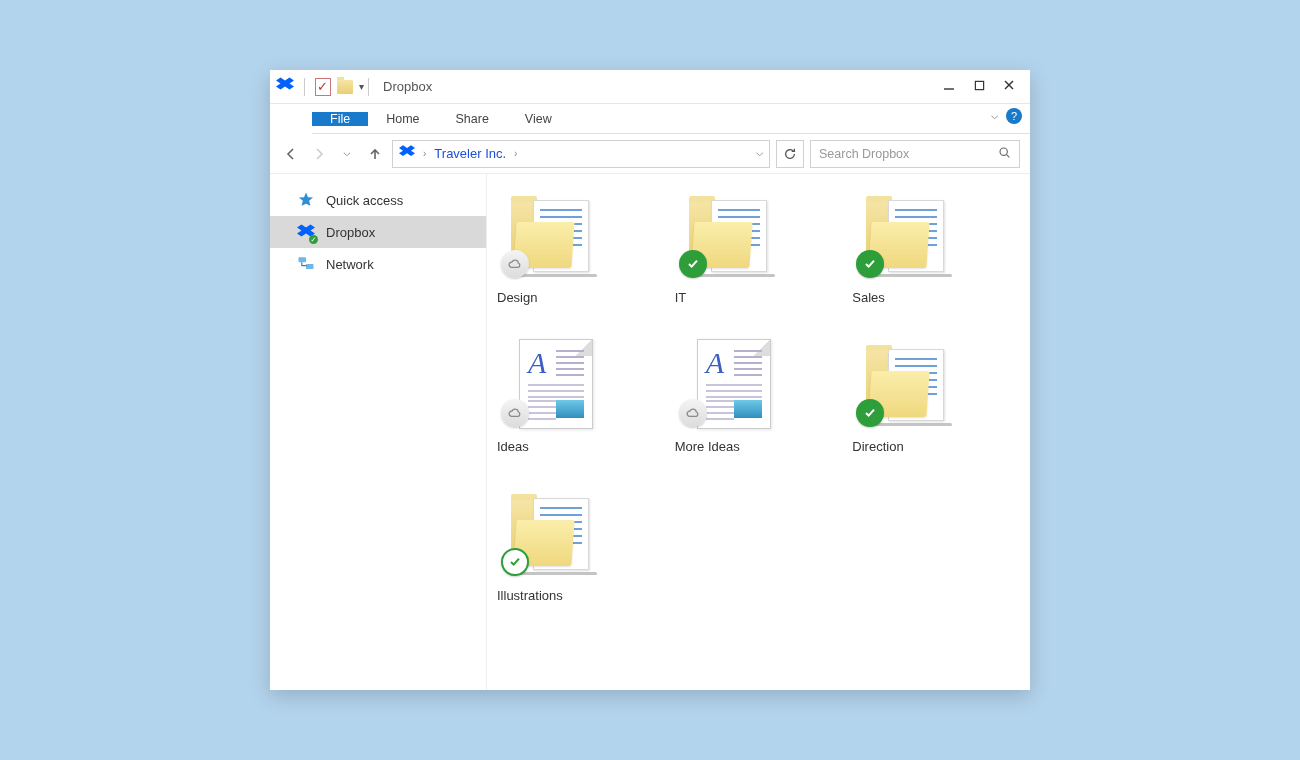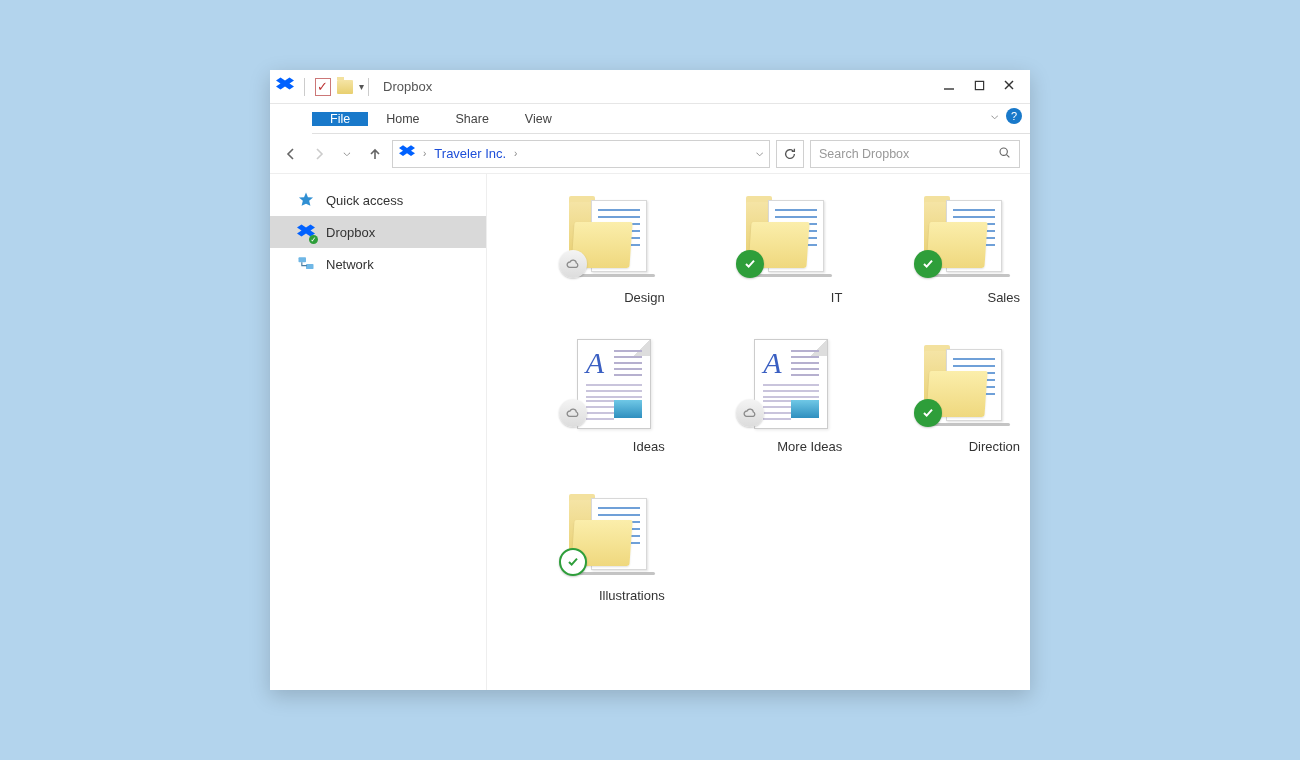--- a/index.html
+++ b/index.html
@@ -88,21 +88,21 @@
   .content {
     flex:1; padding:14px 10px; overflow:auto;
   }
   .grid {
     display:grid;
     grid-template-columns: repeat(3, 1fr);
     row-gap: 32px;
     column-gap: 10px;
   }
   .fitem {
-    display:flex; flex-direction:column; align-items:flex-end; position:relative;
+    display:flex; flex-direction:column; align-items:flex-start; position:relative;
     cursor:default;
   }
   .fitem .lbl { margin-top:6px; color:#333;}
   .thumb { width:110px; height:96px; position:relative; }
   
   .folder { position:absolute; left:14px; top:8px; width:70px; height:76px; }
   .folder .back {
     position:absolute; left:0; top:6px; width:60px; height:62px;
     background:linear-gradient(#f5e4a5,#e8cf6f);
     border-radius:2px 2px 4px 4px;

